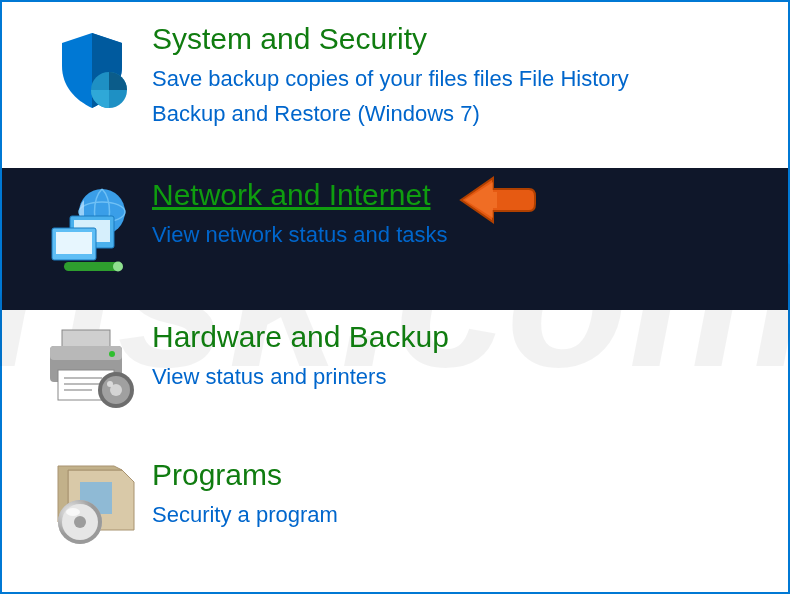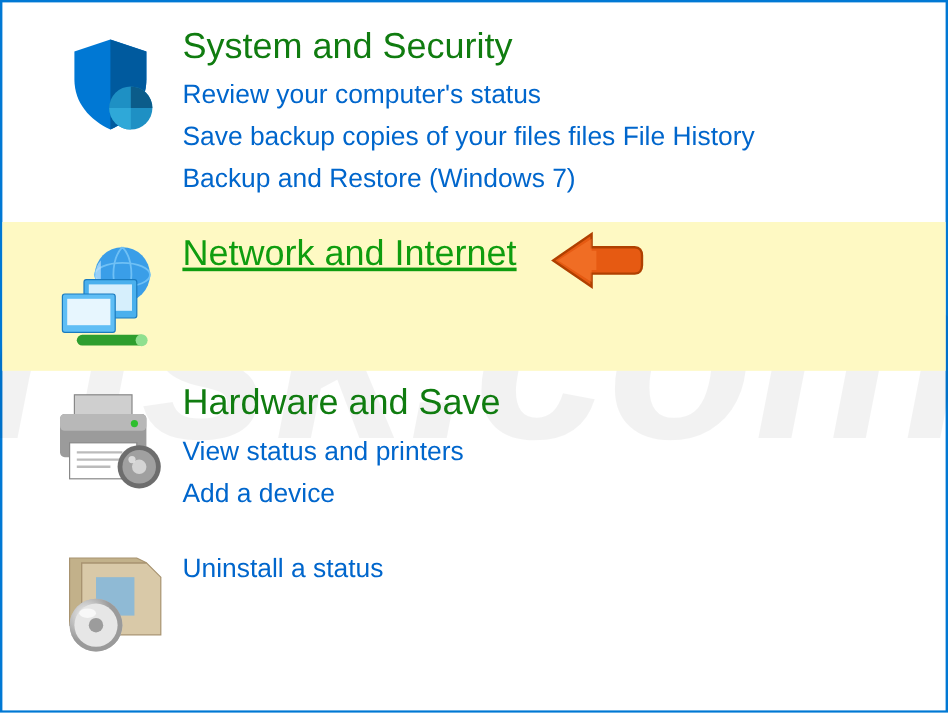--- a/index.html
+++ b/index.html
@@ -32,26 +32,26 @@
       font-weight: bold;
       font-size: 200px;
       color: rgba(0,0,0,0.05);
       white-space: nowrap;
       pointer-events: none;
       z-index: 1;
     }
     .category {
       display: flex;
       align-items: flex-start;
-      padding: 10px 30px 18px 30px;
+      padding: 10px 30px 36px 30px;
       position: relative;
       z-index: 2;
     }
     .category.highlighted {
-      background: #fef9c3;
+      background: #0f172a;
     }
     .icon-box {
       width: 120px;
       flex-shrink: 0;
       display: flex;
       justify-content: center;
       align-items: center;
       padding-top: 6px;
     }
     .content {
@@ -94,21 +94,20 @@
       <svg width="90" height="90" viewBox="0 0 90 90">
         <path d="M45 5 L75 15 L75 38 C75 58 62 72 45 80 C28 72 15 58 15 38 L15 15 Z" fill="#0078d4"></path>
         <path d="M45 5 L75 15 L75 38 C75 58 62 72 45 80 L45 5 Z" fill="#005a9e"></path>
         <circle cx="62" cy="62" r="18" fill="#1e90c4"></circle>
         <path d="M62 44 A18 18 0 0 1 80 62 L62 62 Z" fill="#0b5c8a"></path>
         <path d="M62 62 L62 80 A18 18 0 0 1 44 62 Z" fill="#2fa8d8"></path>
       </svg>
     </div>
     <div class="content">
       <a class="heading">System and Security</a>
-      <a class="link">Review your computer's status</a>
       <a class="link">Save backup copies of your files files File History</a>
       <a class="link">Backup and Restore (Windows 7)</a>
     </div>
   </div>
 
   <div class="category highlighted" style="position:relative;">
     <div class="icon-box">
       <svg width="100" height="90" viewBox="0 0 100 90">
         <circle cx="60" cy="28" r="23" fill="#3a9ee8"></circle>
         <ellipse cx="60" cy="28" rx="23" ry="10" fill="none" stroke="#6fc0f5" stroke-width="1.5"></ellipse>
@@ -117,20 +116,21 @@
         <rect x="28" y="32" width="44" height="32" rx="2" fill="#4ab0ed" stroke="#1a7bbf" stroke-width="1"></rect>
         <rect x="32" y="36" width="36" height="22" fill="#d6effc"></rect>
         <rect x="10" y="44" width="44" height="32" rx="2" fill="#5fbef5" stroke="#1a7bbf" stroke-width="1"></rect>
         <rect x="14" y="48" width="36" height="22" fill="#e7f6fe"></rect>
         <rect x="22" y="78" width="58" height="9" rx="4.5" fill="#2e9e2e"></rect>
         <circle cx="76" cy="82.5" r="5" fill="#8fe08f"></circle>
       </svg>
     </div>
     <div class="content">
       <a class="heading underlined">Network and Internet</a>
+      <a class="link">View network status and tasks</a>
     </div>
     <div class="arrow">
       <svg width="80" height="56" viewBox="0 0 80 56">
         <path d="M4 28 L36 6 L36 17 L72 17 C76 17 78 20 78 24 L78 32 C78 36 76 39 72 39 L36 39 L36 50 Z" fill="#e65a12" stroke="#b04000" stroke-width="2"></path>
         <path d="M8 28 L36 10 L36 20 L40 20 L40 36 L36 36 L36 46 Z" fill="#f77a30" opacity="0.6"></path>
       </svg>
     </div>
   </div>
 
   <div class="category">
@@ -144,23 +144,22 @@
         <line x1="22" y1="58" x2="60" y2="58" stroke="#bbb" stroke-width="2"></line>
         <line x1="22" y1="64" x2="50" y2="64" stroke="#bbb" stroke-width="2"></line>
         <circle cx="70" cy="28" r="3" fill="#2fbf2f"></circle>
         <circle cx="74" cy="64" r="18" fill="#6d6d6d"></circle>
         <circle cx="74" cy="64" r="14" fill="#a0a0a0"></circle>
         <circle cx="74" cy="64" r="6" fill="#d4d4d4"></circle>
         <circle cx="68" cy="58" r="3" fill="#e8e8e8" opacity="0.8"></circle>
       </svg>
     </div>
     <div class="content">
-      <a class="heading">Hardware and Save</a>
+      <a class="heading">Hardware and Backup</a>
       <a class="link">View status and printers</a>
-      <a class="link">Add a device</a>
     </div>
   </div>
 
   <div class="category">
     <div class="icon-box">
       <svg width="96" height="84" viewBox="0 0 96 84">
         <path d="M24 6 L78 6 L90 18 L90 66 L24 66 Z" fill="#d9c9a8" stroke="#a89370" stroke-width="1"></path>
         <path d="M24 6 L24 66 L14 58 L14 2 L70 2 L78 6 Z" fill="#c2b18a" stroke="#a89370" stroke-width="1"></path>
         <rect x="36" y="18" width="32" height="32" fill="#6fb4e8" opacity="0.7"></rect>
         <circle cx="36" cy="58" r="22" fill="#bdbdbd"></circle>
@@ -170,16 +169,17 @@
         <ellipse cx="29" cy="48" rx="7" ry="4" fill="#fff" opacity="0.7"></ellipse>
         <defs>
           <radialGradient id="g1" cx="0.3" cy="0.3">
             <stop offset="0%" stop-color="#f0f0f0"></stop>
             <stop offset="100%" stop-color="#9a9a9a"></stop>
           </radialGradient>
         </defs>
       </svg>
     </div>
     <div class="content">
-      <a class="link">Uninstall a status</a>
+      <a class="heading">Programs</a>
+      <a class="link">Security a program</a>
     </div>
   </div>
 </div>
 
 </body></html>

